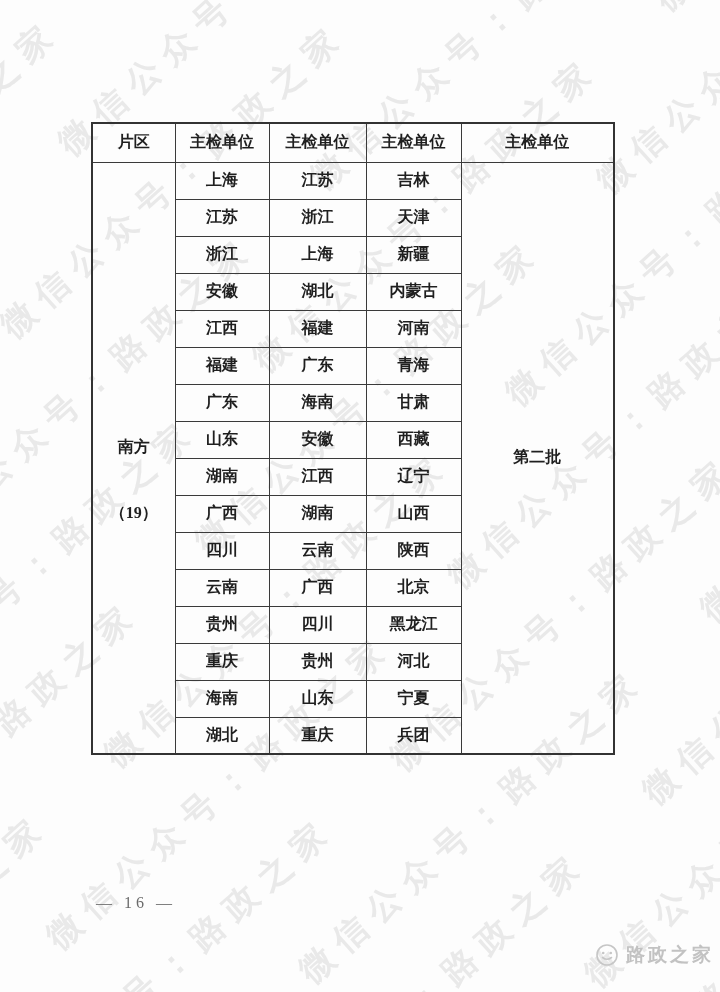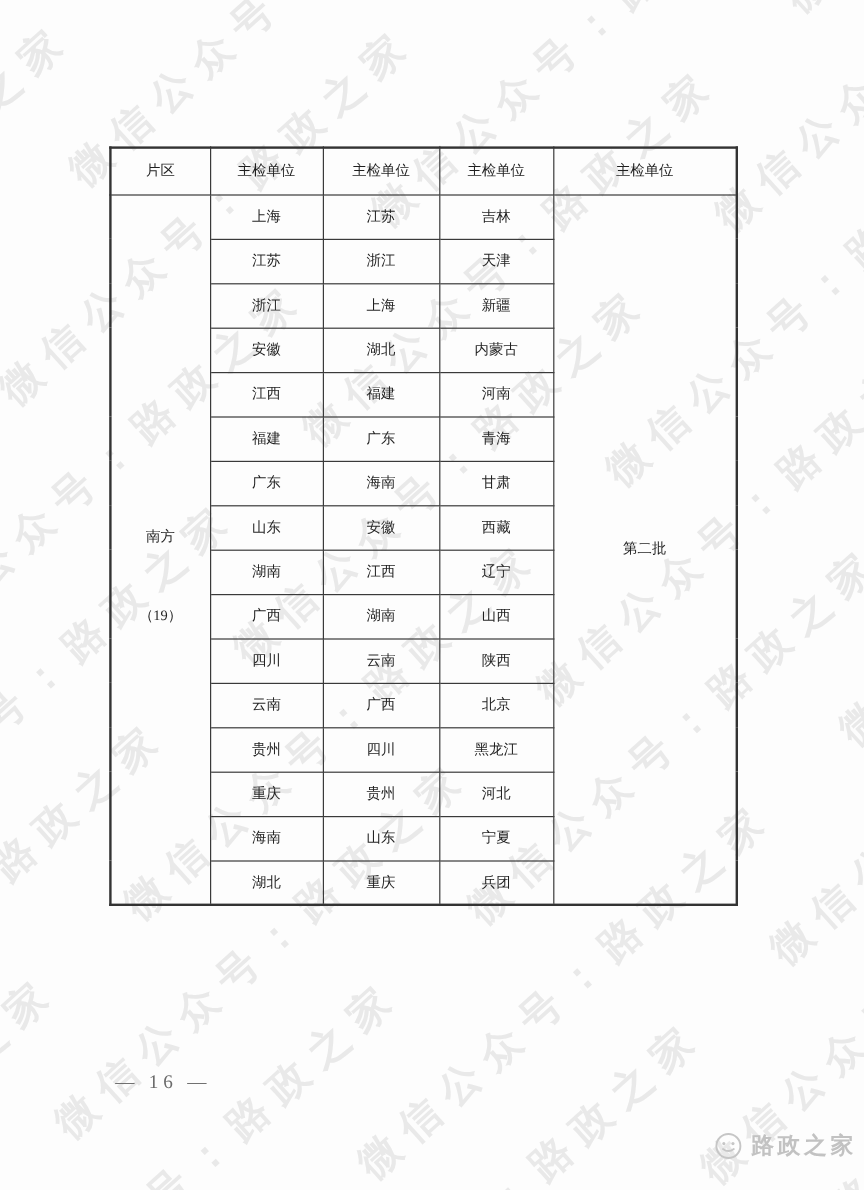--- a/index.html
+++ b/index.html
@@ -49,22 +49,22 @@
     border-collapse: collapse;
     table-layout: fixed;
     width: 522px;
     background: transparent;
   }
   table.schedule th,
   table.schedule td {
     border: 1.5px solid #3a3a3a;
     text-align: center;
     vertical-align: middle;
-    font-size: 12px;
-    font-weight: 400;
+    font-size: 16px;
+    font-weight: 700;
     color: #1f1f1f;
     padding: 0;
     background: transparent;
   }
   table.schedule { border: 2px solid #333; }
   tr.hdr { height: 39px; }
   tr.row { height: 37px; }
   td.region-cell div { line-height: 22px; margin-top: 44px; }
 
   

